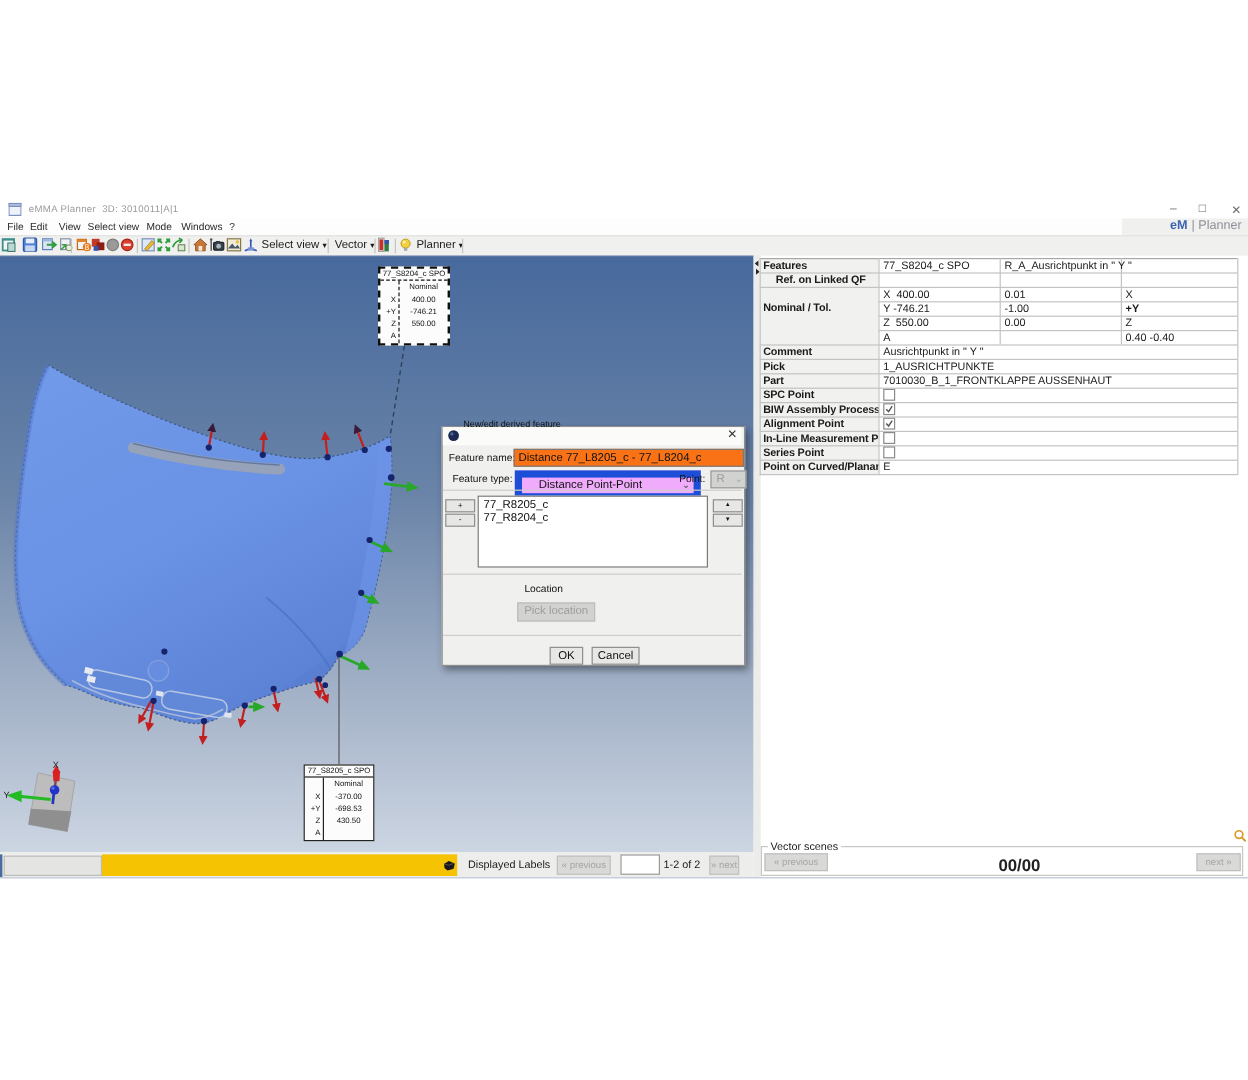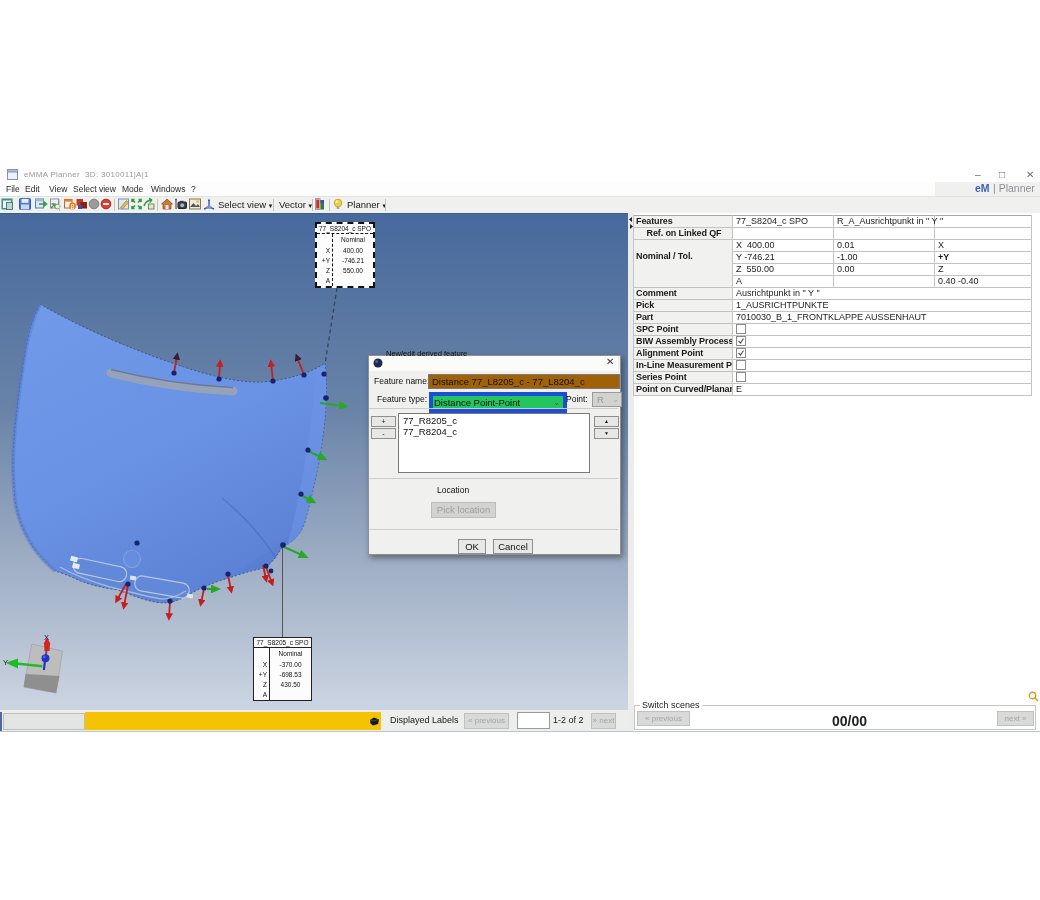--- a/index.html
+++ b/index.html
@@ -422,23 +422,23 @@
   <div class="abs" id="dialog"></div>
   <div id="dialogparts">
     <div class="abs" style="left:369px;top:356px;width:249px;height:15px;background:#fbfbfa;"></div>
     <svg class="abs" style="left:373px;top:358px" width="10" height="10">
         <circle cx="5" cy="5" r="4.5" fill="#1a2a52"></circle>
         <circle cx="3.6" cy="3.6" r="1.4" fill="#4a6a9a"></circle>
       </svg>
     <div class="abs" style="left:386px;top:349px;font-size:7.5px;color:#111;">New/edit derived feature</div>
     <div class="abs" style="left:606px;top:356px;font-size:10px;color:#333;">✕</div>
     <div class="dlbl" style="left:374px;top:376px;">Feature name:</div>
-    <div class="abs" style="left:428px;top:373.5px;width:187px;height:13px;background:#a16207;border:1px solid #7a7a7a;font-size:9.5px;color:#111;padding-left:3px;line-height:13px;">Distance 77_L8205_c - 77_L8204_c</div>
+    <div class="abs" style="left:428px;top:373.5px;width:187px;height:13px;background:#f97316;border:1px solid #7a7a7a;font-size:9.5px;color:#111;padding-left:3px;line-height:13px;">Distance 77_L8205_c - 77_L8204_c</div>
     <div class="dlbl" style="left:377px;top:394px;">Feature type:</div>
-    <div class="abs" style="left:429px;top:391.5px;width:129px;height:13px;background:#22c55e;border:4px solid #1d4ed8;font-size:9.5px;color:#111;padding-left:1px;line-height:13px;">Distance Point-Point<span style="position:absolute;right:3px;color:#555;font-size:8px;">⌄</span></div>
+    <div class="abs" style="left:429px;top:391.5px;width:129px;height:13px;background:#f0abfc;border:6px solid #1d4ed8;font-size:9.5px;color:#111;padding-left:14px;line-height:13px;">Distance Point-Point<span style="position:absolute;right:3px;color:#555;font-size:8px;">⌄</span></div>
     <div class="dlbl" style="left:566px;top:394px;">Point:</div>
     <div class="abs" style="left:592px;top:391.5px;width:24px;height:13px;background:#d2d2d0;border:1px solid #9a9a98;font-size:9.5px;color:#9a9a9a;padding-left:4px;line-height:13px;">R<span style="position:absolute;right:2px;color:#aaa;font-size:8px;">⌄</span></div>
     <div class="abs" style="left:369px;top:408px;width:249px;height:1px;background:#cccccb;"></div>
     <div class="dbtn" style="left:371px;top:416px;width:23px;height:9px;line-height:9px;font-size:7px;">+</div>
     <div class="dbtn" style="left:371px;top:428px;width:23px;height:9px;line-height:9px;font-size:7px;">-</div>
     <div class="abs" style="left:398px;top:413px;width:190px;height:58px;background:#fff;border:1px solid #7a7a7a;"></div>
     <div class="abs" style="left:403px;top:415px;font-size:9.5px;color:#111;">77_R8205_c</div>
     <div class="abs" style="left:403px;top:426px;font-size:9.5px;color:#111;">77_R8204_c</div>
     <div class="dbtn" style="left:594px;top:416px;width:23px;height:9px;line-height:9px;font-size:5px;">▲</div>
     <div class="dbtn" style="left:594px;top:428px;width:23px;height:9px;line-height:9px;font-size:5px;">▼</div>
@@ -459,21 +459,21 @@
       <polyline points="1,4 5,5 9,3.5" stroke="#555" stroke-width="0.8" fill="none"></polyline>
     </svg>
   <div class="abs" style="left:390px;top:715px;font-size:9px;color:#1a1a1a;">Displayed Labels</div>
   <div class="abs gbtn" style="left:464px;top:713px;width:43px;height:14px;line-height:14px;">« previous</div>
   <div class="abs" style="left:517px;top:712px;width:31px;height:15px;background:#fff;border:1px solid #9a9a9a;"></div>
   <div class="abs" style="left:553px;top:715px;font-size:9px;color:#1a1a1a;">1-2 of 2</div>
   <div class="abs gbtn" style="left:591px;top:713px;width:23px;height:14px;line-height:14px;">» next</div>
   <div class="abs" id="winborder"></div>
 
   <div class="abs" id="sscenes"></div>
-  <div class="abs" style="left:640px;top:700px;padding:0 2px;background:#fff;font-size:9px;color:#222;">Switch scenes</div>
+  <div class="abs" style="left:640px;top:700px;padding:0 2px;background:#fff;font-size:9px;color:#222;">Vector scenes</div>
   <div class="abs gbtn" style="left:637px;top:711px;width:51px;height:13px;line-height:13px;">« previous</div>
   <div class="abs" style="left:832px;top:713px;font-size:14px;font-weight:bold;color:#222;">00/00</div>
   <div class="abs gbtn" style="left:997px;top:711px;width:35px;height:13px;line-height:13px;">next »</div>
   <svg class="abs" style="left:1028px;top:691px" width="11" height="11" viewBox="0 0 11 11">
       <circle cx="4.5" cy="4.5" r="3.2" fill="none" stroke="#d99b28" stroke-width="1.4"></circle>
       <line x1="7" y1="7" x2="10" y2="10" stroke="#d99b28" stroke-width="1.6"></line>
     </svg>
 </div>
 
 </body></html>

